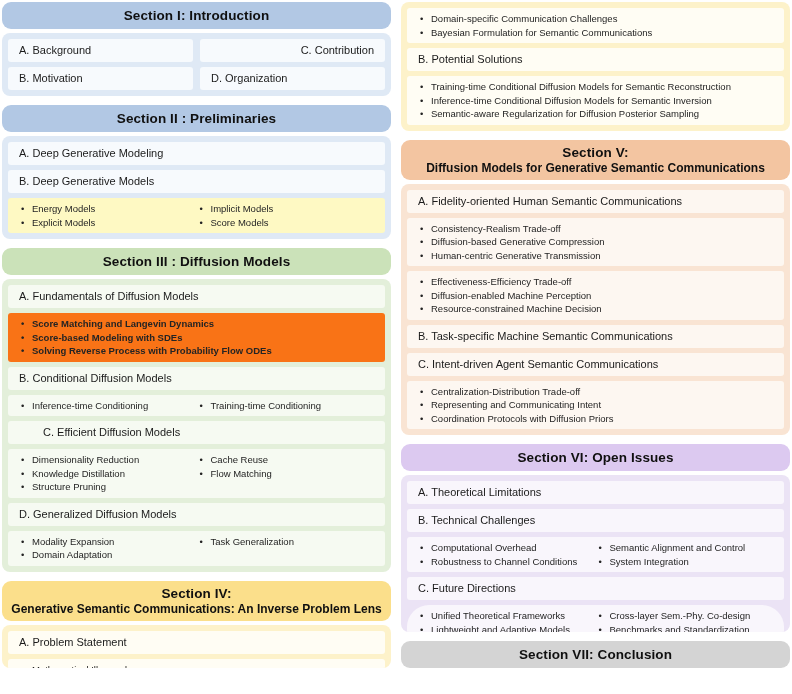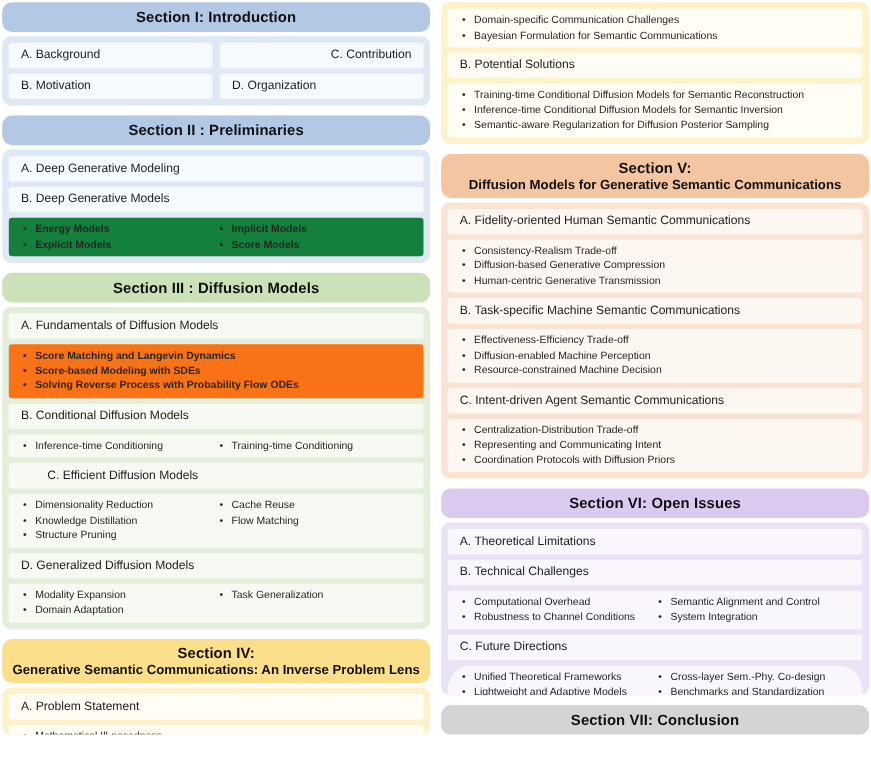--- a/index.html
+++ b/index.html
@@ -70,21 +70,21 @@
           </div>
         </div>
       </div>
       <div class="block">
         <div class="sec-header" style="background: rgb(178, 200, 228);">
           <div class="hl0">Section II : Preliminaries</div>
         </div>
         <div class="sec-body" style="background: rgb(223, 233, 245);">
           <div class="box label" style="background: rgb(247, 250, 253);">A. Deep Generative Modeling</div>
           <div class="box label" style="background: rgb(247, 250, 253);">B. Deep Generative Models</div>
-          <div class="box bullets" style="background: #15803d; font-weight: bold;">
+          <div class="box bullets" style="background: #fef9c3;">
             <div class="bcols">
               <div class="bcol">
                 <div class="bullet">Energy Models</div>
                 <div class="bullet">Explicit Models</div>
               </div>
               <div class="bcol">
                 <div class="bullet">Implicit Models</div>
                 <div class="bullet">Score Models</div>
               </div>
             </div>
@@ -194,30 +194,30 @@
           <div class="box label" style="background: rgb(253, 247, 241);">A. Fidelity-oriented Human Semantic Communications</div>
           <div class="box bullets" style="background: rgb(253, 247, 241);">
             <div class="bcols">
               <div class="bcol">
                 <div class="bullet">Consistency-Realism Trade-off</div>
                 <div class="bullet">Diffusion-based Generative Compression</div>
                 <div class="bullet">Human-centric Generative Transmission</div>
               </div>
             </div>
           </div>
-          <div class="box label" style="background: rgb(253, 247, 241);">B. Task-specific Machine Semantic Communications</div>
           <div class="box bullets" style="background: rgb(253, 247, 241);">
             <div class="bcols">
               <div class="bcol">
                 <div class="bullet">Effectiveness-Efficiency Trade-off</div>
                 <div class="bullet">Diffusion-enabled Machine Perception</div>
                 <div class="bullet">Resource-constrained Machine Decision</div>
               </div>
             </div>
           </div>
+          <div class="box label" style="background: rgb(253, 247, 241);">B. Task-specific Machine Semantic Communications</div>
           <div class="box label" style="background: rgb(253, 247, 241);">C. Intent-driven Agent Semantic Communications</div>
           <div class="box bullets" style="background: rgb(253, 247, 241);">
             <div class="bcols">
               <div class="bcol">
                 <div class="bullet">Centralization-Distribution Trade-off</div>
                 <div class="bullet">Representing and Communicating Intent</div>
                 <div class="bullet">Coordination Protocols with Diffusion Priors</div>
               </div>
             </div>
           </div>

